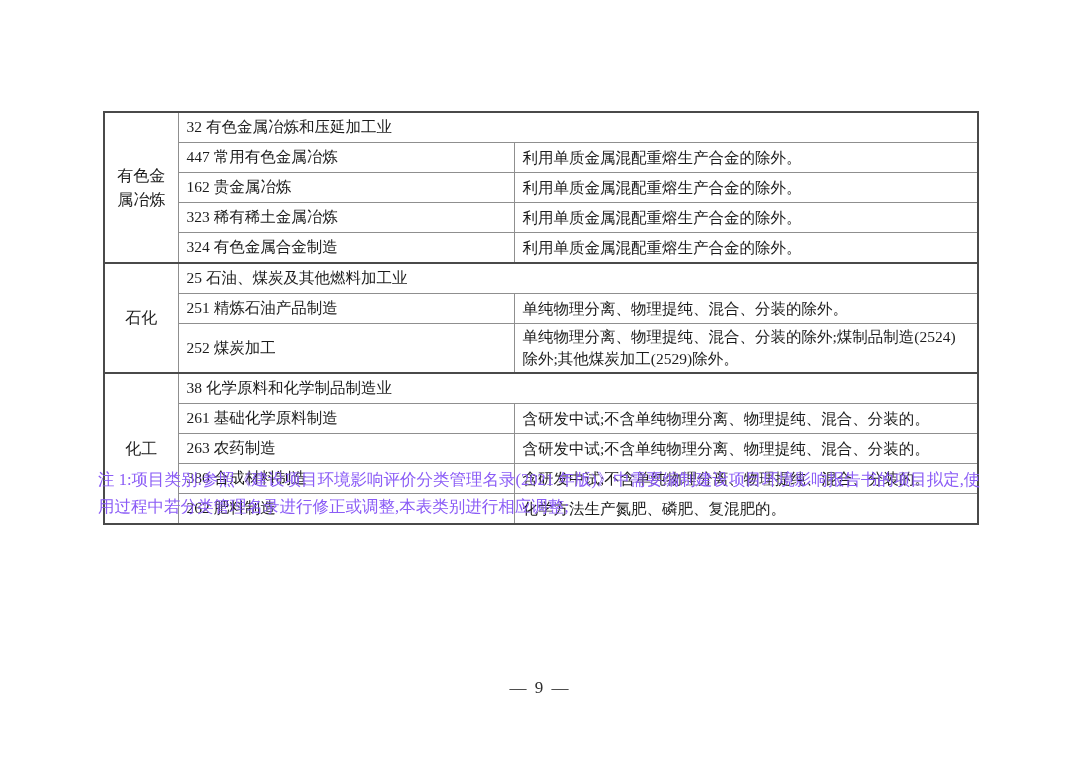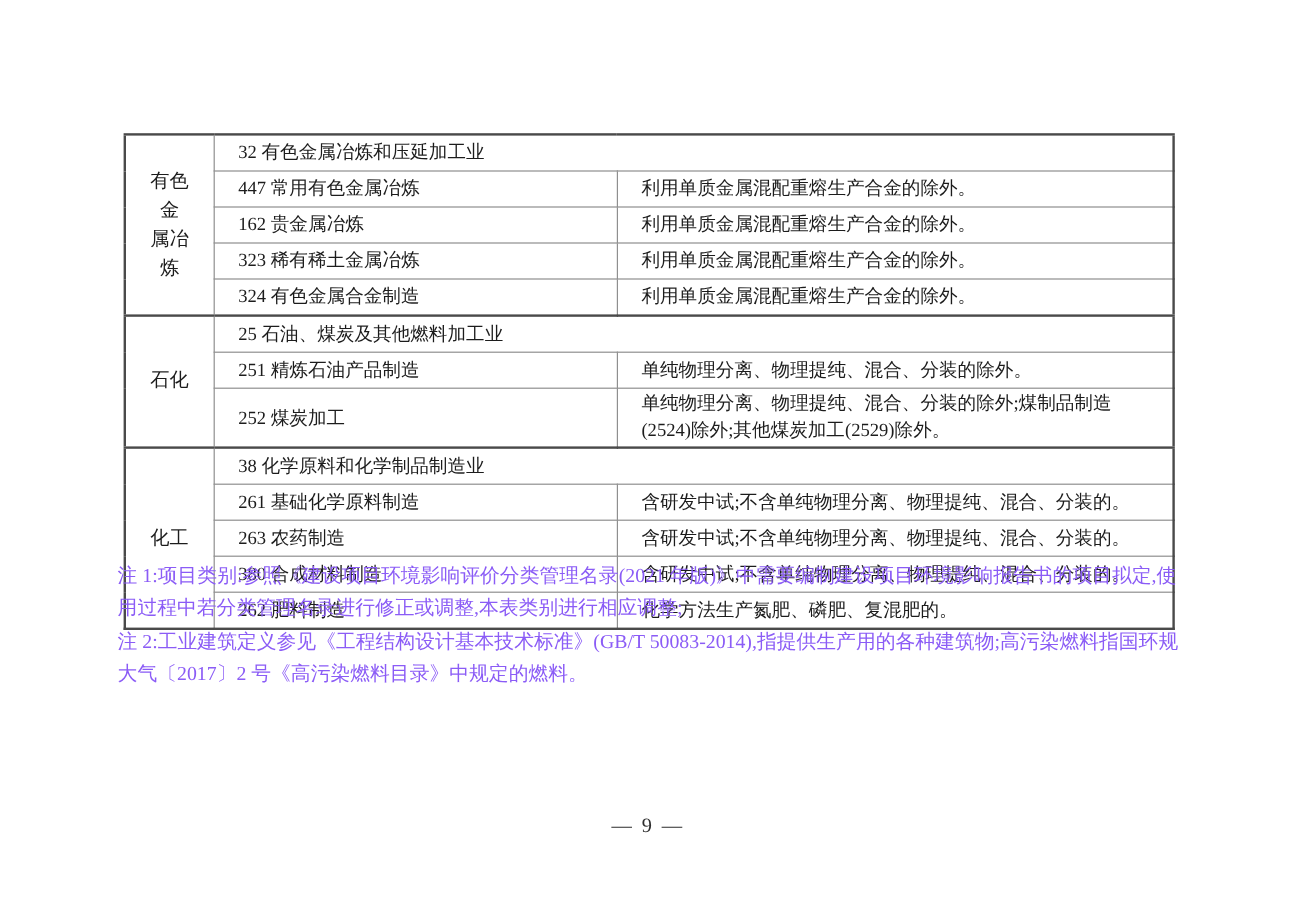--- a/index.html
+++ b/index.html
@@ -21,21 +21,21 @@
   }
   table.cls-table {
     border-collapse: collapse;
     table-layout: fixed;
     width: 874px;
     font-size: 15.5px;
     color: #1c1c1c;
   }
   table.cls-table td {
     border: 1px solid #8f8f8f;
-    padding: 2px 20px;
+    padding: 2px 8px;
     vertical-align: middle;
     overflow: hidden;
   }
   table.cls-table { border: 2px solid #4a4a4a; }
   tr.sec-start td { border-top: 2px solid #4a4a4a; }
   td.cat {
     text-align: center;
     white-space: pre-line;
     line-height: 24px;
     font-size: 16px;
@@ -138,18 +138,17 @@
       <tr>
         <td class="item">262 肥料制造</td>
         <td class="note">化学方法生产氮肥、磷肥、复混肥的。</td>
       </tr>
     </tbody>
       </table>
   </div>
 
   <div class="notes">
     <p>注 1:项目类别:参照《建设项目环境影响评价分类管理名录(2021 年版)》中需要编制建设项目环境影响报告书的项目拟定,使用过程中若分类管理名录进行修正或调整,本表类别进行相应调整;</p>
-    <p>注 2:工业建筑定义参见《工程结构设计基本技术标准》(GB/T 50083-2014),指提供生产用的各种建筑物;高污染燃料指国环规大气〔2017〕2 号《高污染燃料目录》中规定的燃料。</p>
   </div>
 
   <div class="pagenum">— 9 —</div>
 
 </div>
 
 </body></html>

